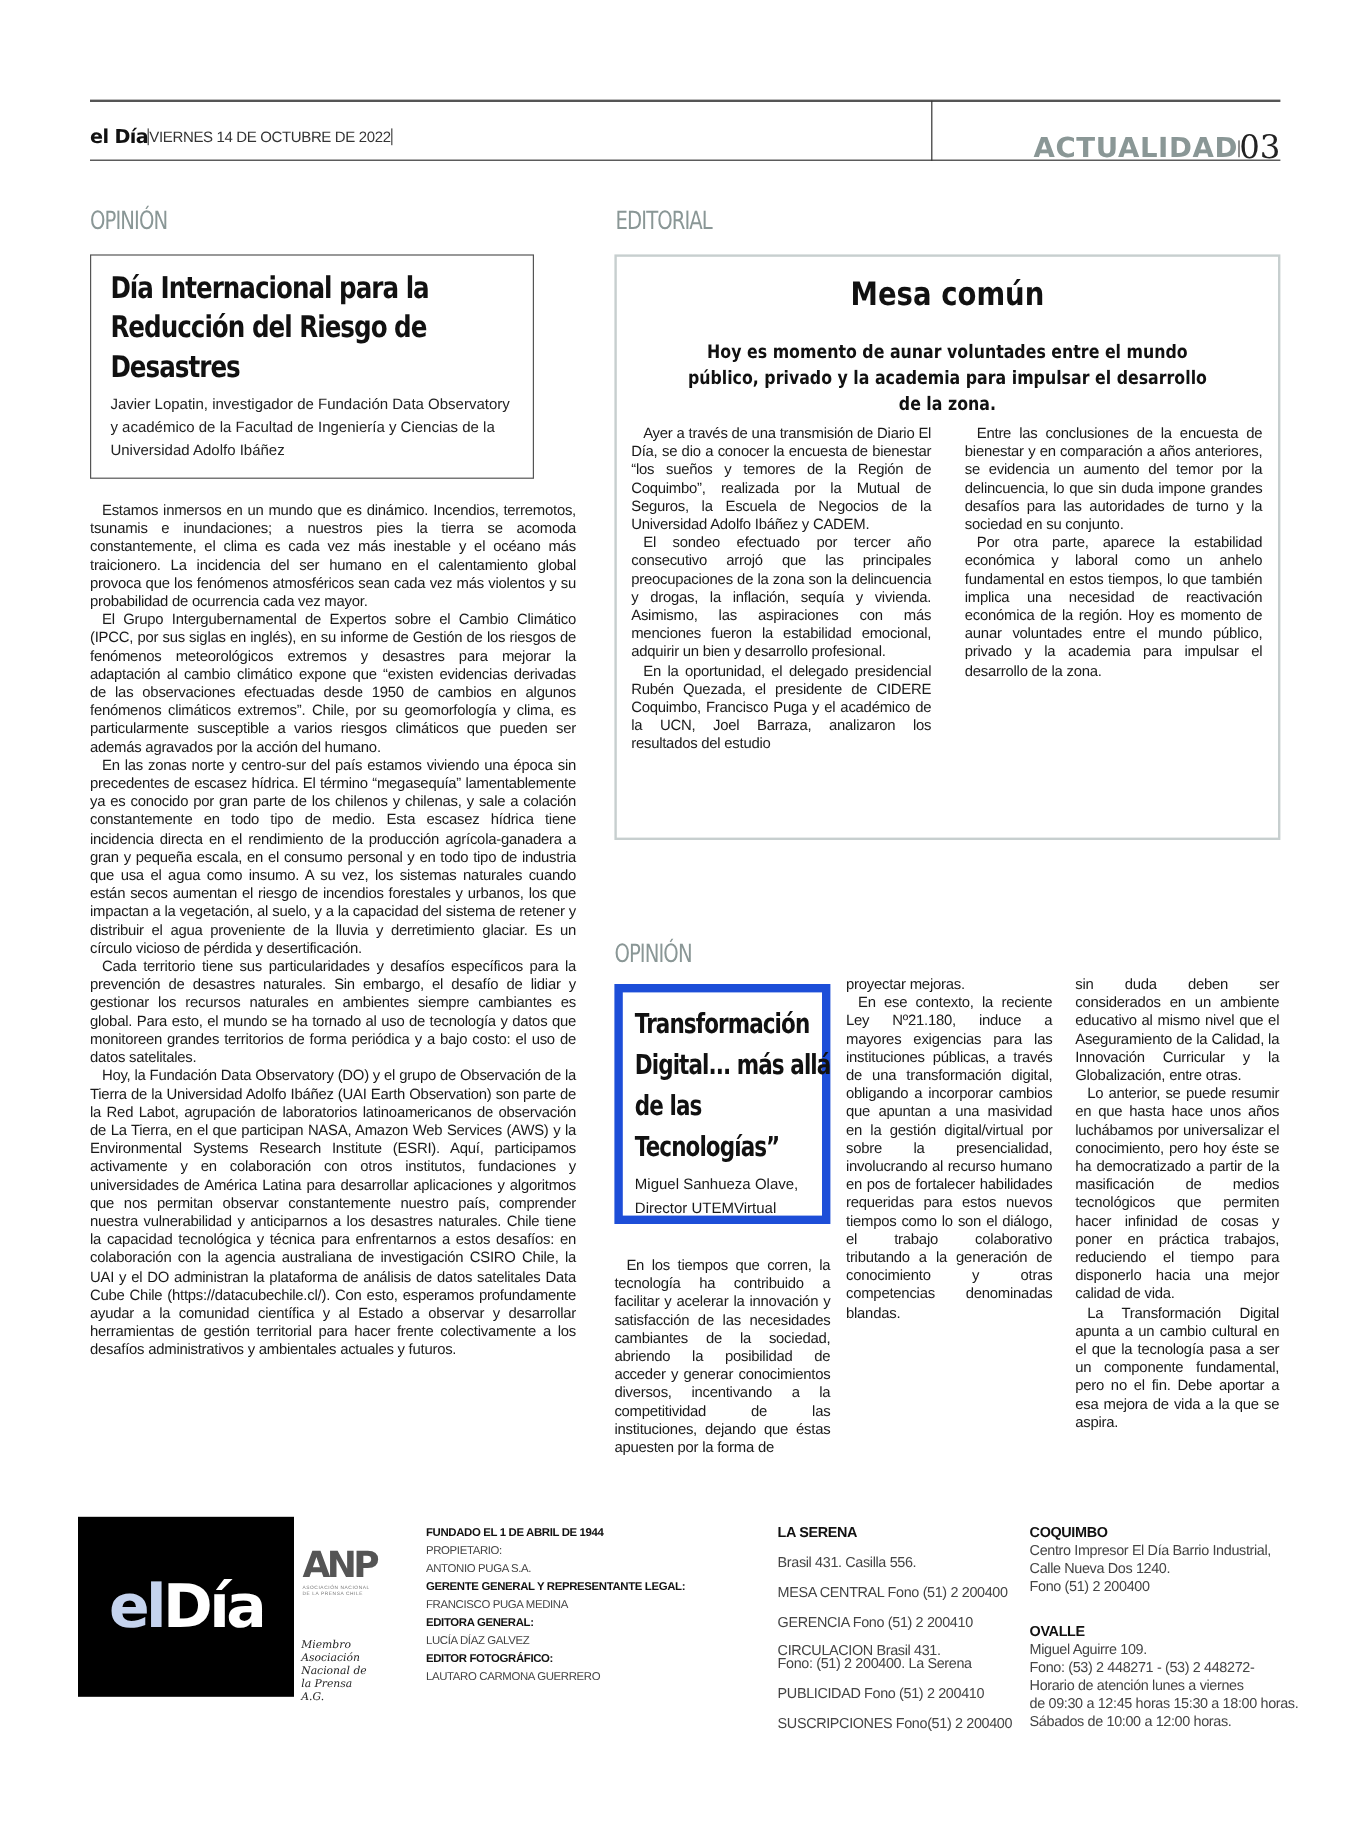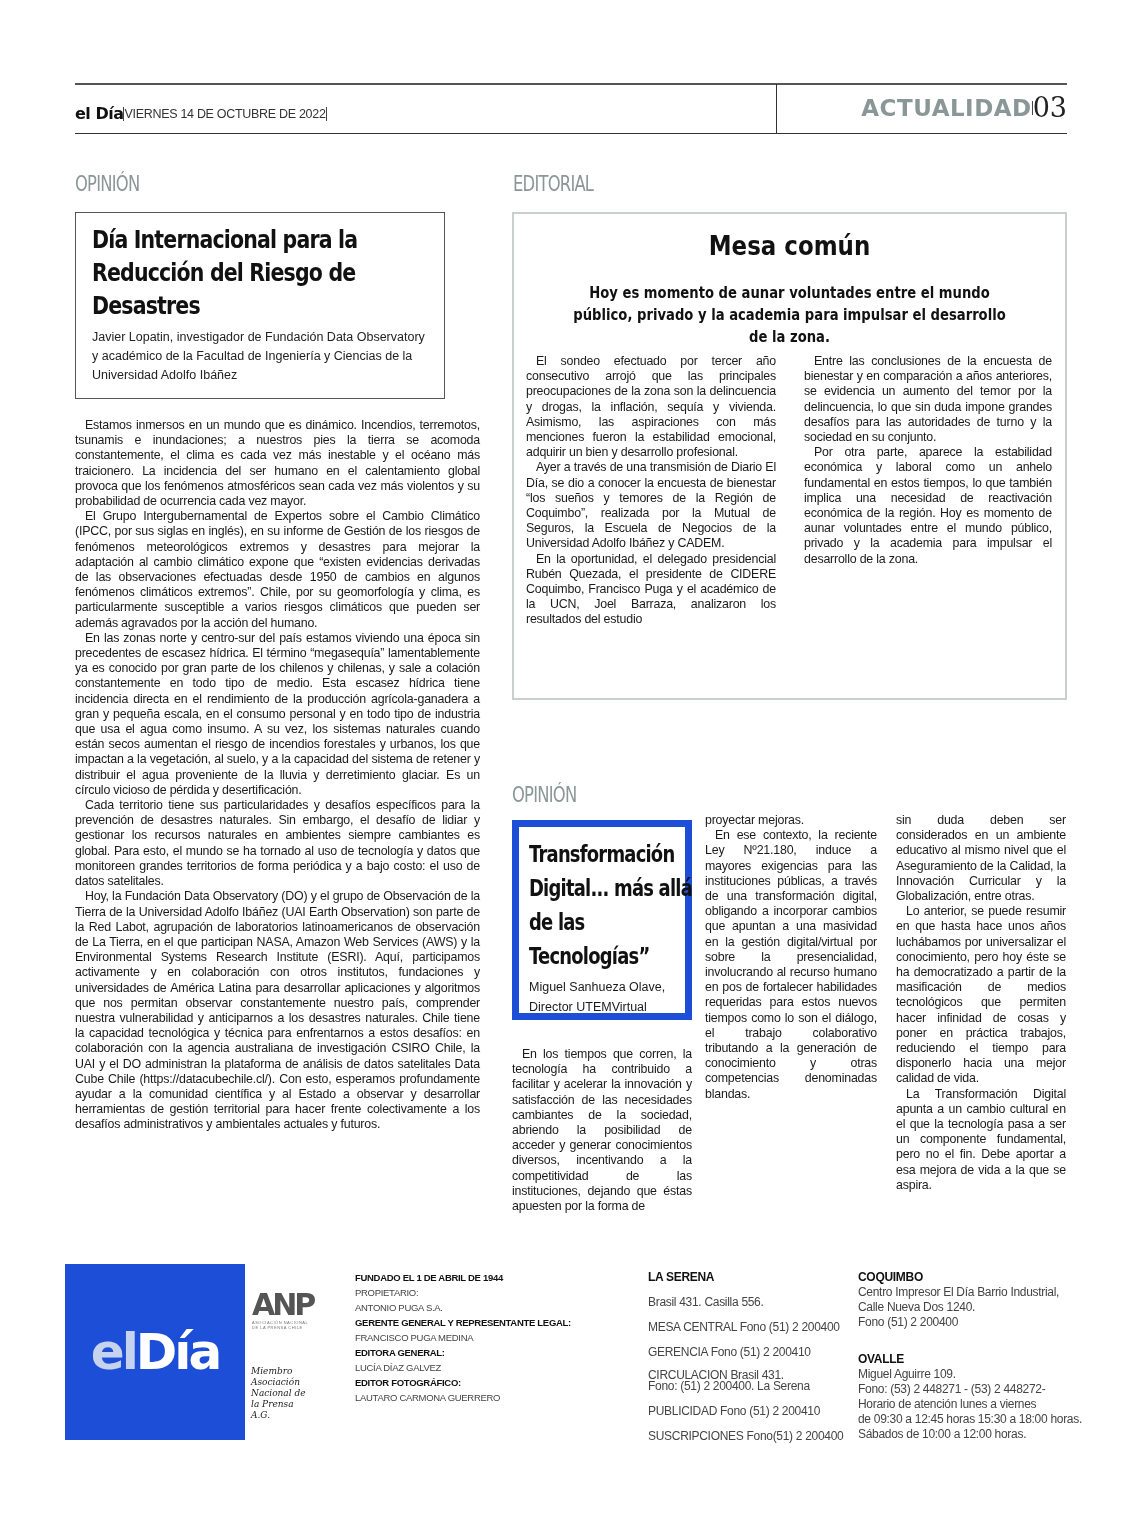--- a/index.html
+++ b/index.html
@@ -7,21 +7,21 @@
   body { position: relative; font-family: "Liberation Sans", sans-serif; color: #1a1a1a; }
 
   
   .topline { position: absolute; left: 75px; top: 83px; width: 992px; height: 2px; background: #555; }
   .bottomline { position: absolute; left: 75px; top: 133px; width: 992px; height: 1px; background: #333; }
   .vsep { position: absolute; left: 776px; top: 84px; width: 1px; height: 50px; background: #333; }
   .masthead-left { position: absolute; left: 75px; top: 104px; display: flex; align-items: center; gap: 0; }
   .mh-logo { font-family: "DejaVu Sans", sans-serif; font-weight: bold; font-size: 16px; letter-spacing: -0.5px; color: #111; }
   .mh-pipe { width: 1px; height: 14px; background: #444; }
   .mh-date { font-family: "Liberation Sans Narrow", "Liberation Sans", sans-serif; font-size: 12.5px; color: #333; letter-spacing: -0.3px; }
-  .masthead-right { position: absolute; right: 75px; top: 92px; display: flex; align-items: center; gap: 0; }
+  .masthead-right { position: absolute; right: 75px; top: 108px; display: flex; align-items: center; gap: 0; }
   .section-name { font-family: "DejaVu Sans", sans-serif; font-weight: bold; font-size: 23px; color: #8a9796; letter-spacing: 0.5px; }
   .page-num { font-family: "DejaVu Serif", serif; font-size: 27px; color: #222; }
 
   
   .sec-label { position: absolute; font-family: "DejaVu Sans", sans-serif; font-size: 21px; color: #8a9796; letter-spacing: -1px; transform: scaleX(0.78); transform-origin: left; }
 
   
   .box1 { position: absolute; left: 75px; top: 212px; width: 370px; height: 187px; border: 1px solid #555; padding: 10px 16px; }
   .box1 h1 { font-family: "DejaVu Sans", sans-serif; font-weight: bold; font-size: 25px; line-height: 33px; letter-spacing: -1px; transform: scaleX(0.82); transform-origin: left; width: 420px; color: #111; }
   .box1 .author { margin-top: 6px; font-size: 12.5px; line-height: 19px; color: #222; }
@@ -33,21 +33,21 @@
   .edbox { position: absolute; left: 512px; top: 212px; width: 555px; height: 488px; border: 2px solid #c7cfcf; }
   .ed-title { position: absolute; left: 0; right: 0; top: 16px; text-align: center; font-family: "DejaVu Sans", sans-serif; font-weight: bold; font-size: 27px; color: #111; transform: scaleX(0.85); }
   .ed-deck { position: absolute; left: 20px; right: 20px; top: 68px; text-align: center; font-family: "DejaVu Sans", sans-serif; font-weight: bold; font-size: 15.5px; line-height: 22px; color: #111; transform: scaleX(0.85); }
 
   
   .box2 { position: absolute; left: 512px; top: 820px; width: 180px; height: 200px; border: 7px solid #1d4ed8; padding: 10px 10px; }
   .box2 h2 { font-family: "DejaVu Sans", sans-serif; font-weight: bold; font-size: 23px; line-height: 34px; letter-spacing: -1px; transform: scaleX(0.78); transform-origin: left; width: 220px; color: #111; }
   .box2 .author { margin-top: 4px; font-size: 12.5px; line-height: 20px; }
 
   
-  .logo-big { position: absolute; left: 65px; top: 1264px; width: 180px; height: 176px; background: #1d4ed8; display: flex; align-items: center; justify-content: center; }
+  .logo-big { position: absolute; left: 65px; top: 1264px; width: 180px; height: 150px; background: #000000; display: flex; align-items: center; justify-content: center; }
   .logo-big span { font-family: "DejaVu Sans", sans-serif; font-weight: bold; font-size: 50px; letter-spacing: -3px; }
   .logo-big .el { color: #c5d3ee; }
   .logo-big .dia { color: #ffffff; }
   .anp { position: absolute; left: 252px; top: 1290px; width: 64px; height: 56px; }
   .anp-letters { font-family: "DejaVu Sans", sans-serif; font-weight: bold; font-size: 30px; color: #555; letter-spacing: -3px; line-height: 30px; }
   .anp-sub { font-size: 4px; line-height: 5px; color: #777; letter-spacing: 0.5px; }
   .member { position: absolute; left: 251px; top: 1366px; font-family: "DejaVu Serif", serif; font-style: italic; font-size: 9px; line-height: 11px; color: #222; }
   .staff { position: absolute; left: 355px; top: 1270px; font-size: 9.5px; line-height: 15px; color: #444; letter-spacing: -0.3px; }
   .staff .b { font-weight: bold; color: #111; }
   .contact { position: absolute; font-size: 12px; color: #444; letter-spacing: -0.3px; }
@@ -82,22 +82,22 @@
   <p>En las zonas norte y centro-sur del país estamos viviendo una época sin precedentes de escasez hídrica. El término “megasequía” lamentablemente ya es conocido por gran parte de los chilenos y chilenas, y sale a colación constantemente en todo tipo de medio. Esta escasez hídrica tiene incidencia directa en el rendimiento de la producción agrícola-ganadera a gran y pequeña escala, en el consumo personal y en todo tipo de industria que usa el agua como insumo. A su vez, los sistemas naturales cuando están secos aumentan el riesgo de incendios forestales y urbanos, los que impactan a la vegetación, al suelo, y a la capacidad del sistema de retener y distribuir el agua proveniente de la lluvia y derretimiento glaciar. Es un círculo vicioso de pérdida y desertificación.</p>
   <p>Cada territorio tiene sus particularidades y desafíos específicos para la prevención de desastres naturales. Sin embargo, el desafío de lidiar y gestionar los recursos naturales en ambientes siempre cambiantes es global. Para esto, el mundo se ha tornado al uso de tecnología y datos que monitoreen grandes territorios de forma periódica y a bajo costo: el uso de datos satelitales.</p>
   <p>Hoy, la Fundación Data Observatory (DO) y el grupo de Observación de la Tierra de la Universidad Adolfo Ibáñez (UAI Earth Observation) son parte de la Red Labot, agrupación de laboratorios latinoamericanos de observación de La Tierra, en el que participan NASA, Amazon Web Services (AWS) y la Environmental Systems Research Institute (ESRI). Aquí, participamos activamente y en colaboración con otros institutos, fundaciones y universidades de América Latina para desarrollar aplicaciones y algoritmos que nos permitan observar constantemente nuestro país, comprender nuestra vulnerabilidad y anticiparnos a los desastres naturales. Chile tiene la capacidad tecnológica y técnica para enfrentarnos a estos desafíos: en colaboración con la agencia australiana de investigación CSIRO Chile, la UAI y el DO administran la plataforma de análisis de datos satelitales Data Cube Chile (https://datacubechile.cl/). Con esto, esperamos profundamente ayudar a la comunidad científica y al Estado a observar y desarrollar herramientas de gestión territorial para hacer frente colectivamente a los desafíos administrativos y ambientales actuales y futuros.</p>
 </div>
 
 <div class="sec-label" style="left:513px; top:172px;">EDITORIAL</div>
 <div class="edbox">
   <div class="ed-title">Mesa común</div>
   <div class="ed-deck">Hoy es momento de aunar voluntades entre el mundo público, privado y la academia para impulsar el desarrollo de la zona.</div>
   <div class="col" style="left:12px; top:140px; width:250px;">
+    <p>Ayer a través de una transmisión de Diario El Día, se dio a conocer la encuesta de bienestar “los sueños y temores de la Región de Coquimbo”, realizada por la Mutual de Seguros, la Escuela de Negocios de la Universidad Adolfo Ibáñez y CADEM.</p>
     <p>El sondeo efectuado por tercer año consecutivo arrojó que las principales preocupaciones de la zona son la delincuencia y drogas, la inflación, sequía y vivienda. Asimismo, las aspiraciones con más menciones fueron la estabilidad emocional, adquirir un bien y desarrollo profesional.</p>
-    <p>Ayer a través de una transmisión de Diario El Día, se dio a conocer la encuesta de bienestar “los sueños y temores de la Región de Coquimbo”, realizada por la Mutual de Seguros, la Escuela de Negocios de la Universidad Adolfo Ibáñez y CADEM.</p>
     <p>En la oportunidad, el delegado presidencial Rubén Quezada, el presidente de CIDERE Coquimbo, Francisco Puga y el académico de la UCN, Joel Barraza, analizaron los resultados del estudio</p>
   </div>
   <div class="col" style="left:290px; top:140px; width:248px;">
     <p>Entre las conclusiones de la encuesta de bienestar y en comparación a años anteriores, se evidencia un aumento del temor por la delincuencia, lo que sin duda impone grandes desafíos para las autoridades de turno y la sociedad en su conjunto.</p>
     <p>Por otra parte, aparece la estabilidad económica y laboral como un anhelo fundamental en estos tiempos, lo que también implica una necesidad de reactivación económica de la región. Hoy es momento de aunar voluntades entre el mundo público, privado y la academia para impulsar el desarrollo de la zona.</p>
   </div>
 </div>
 
 <div class="sec-label" style="left:512px; top:783px;">OPINIÓN</div>
 <div class="box2">

